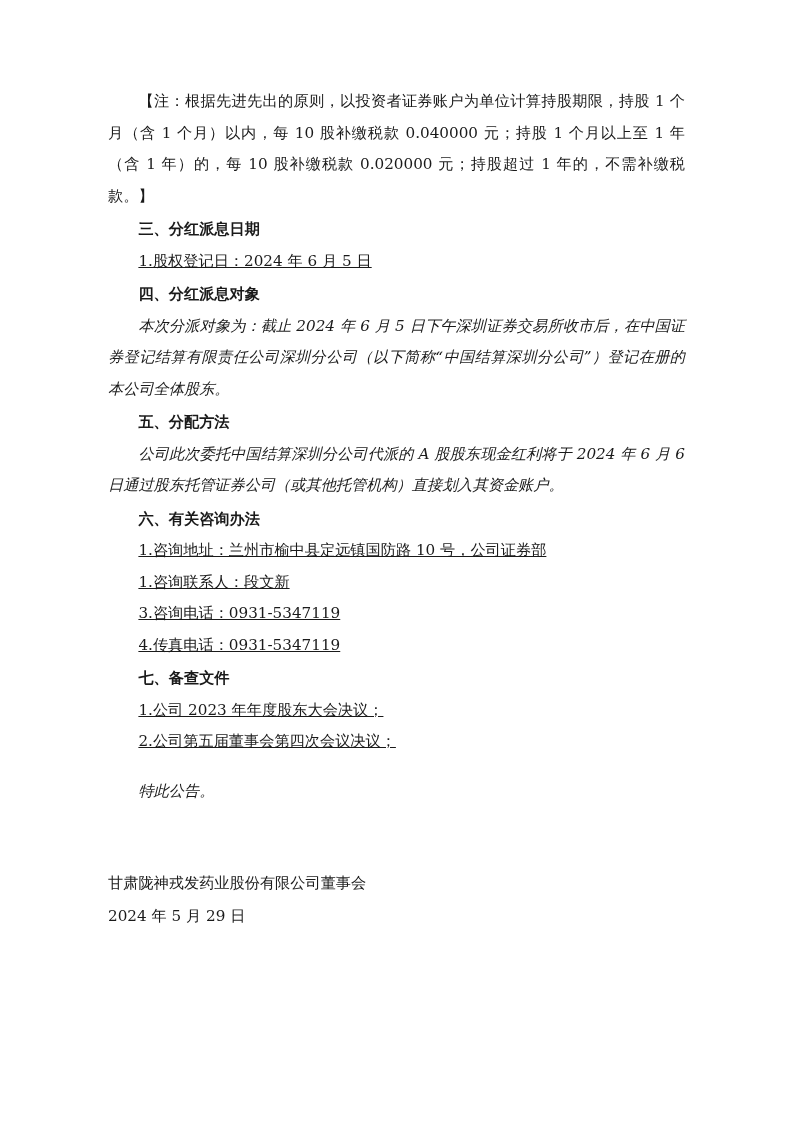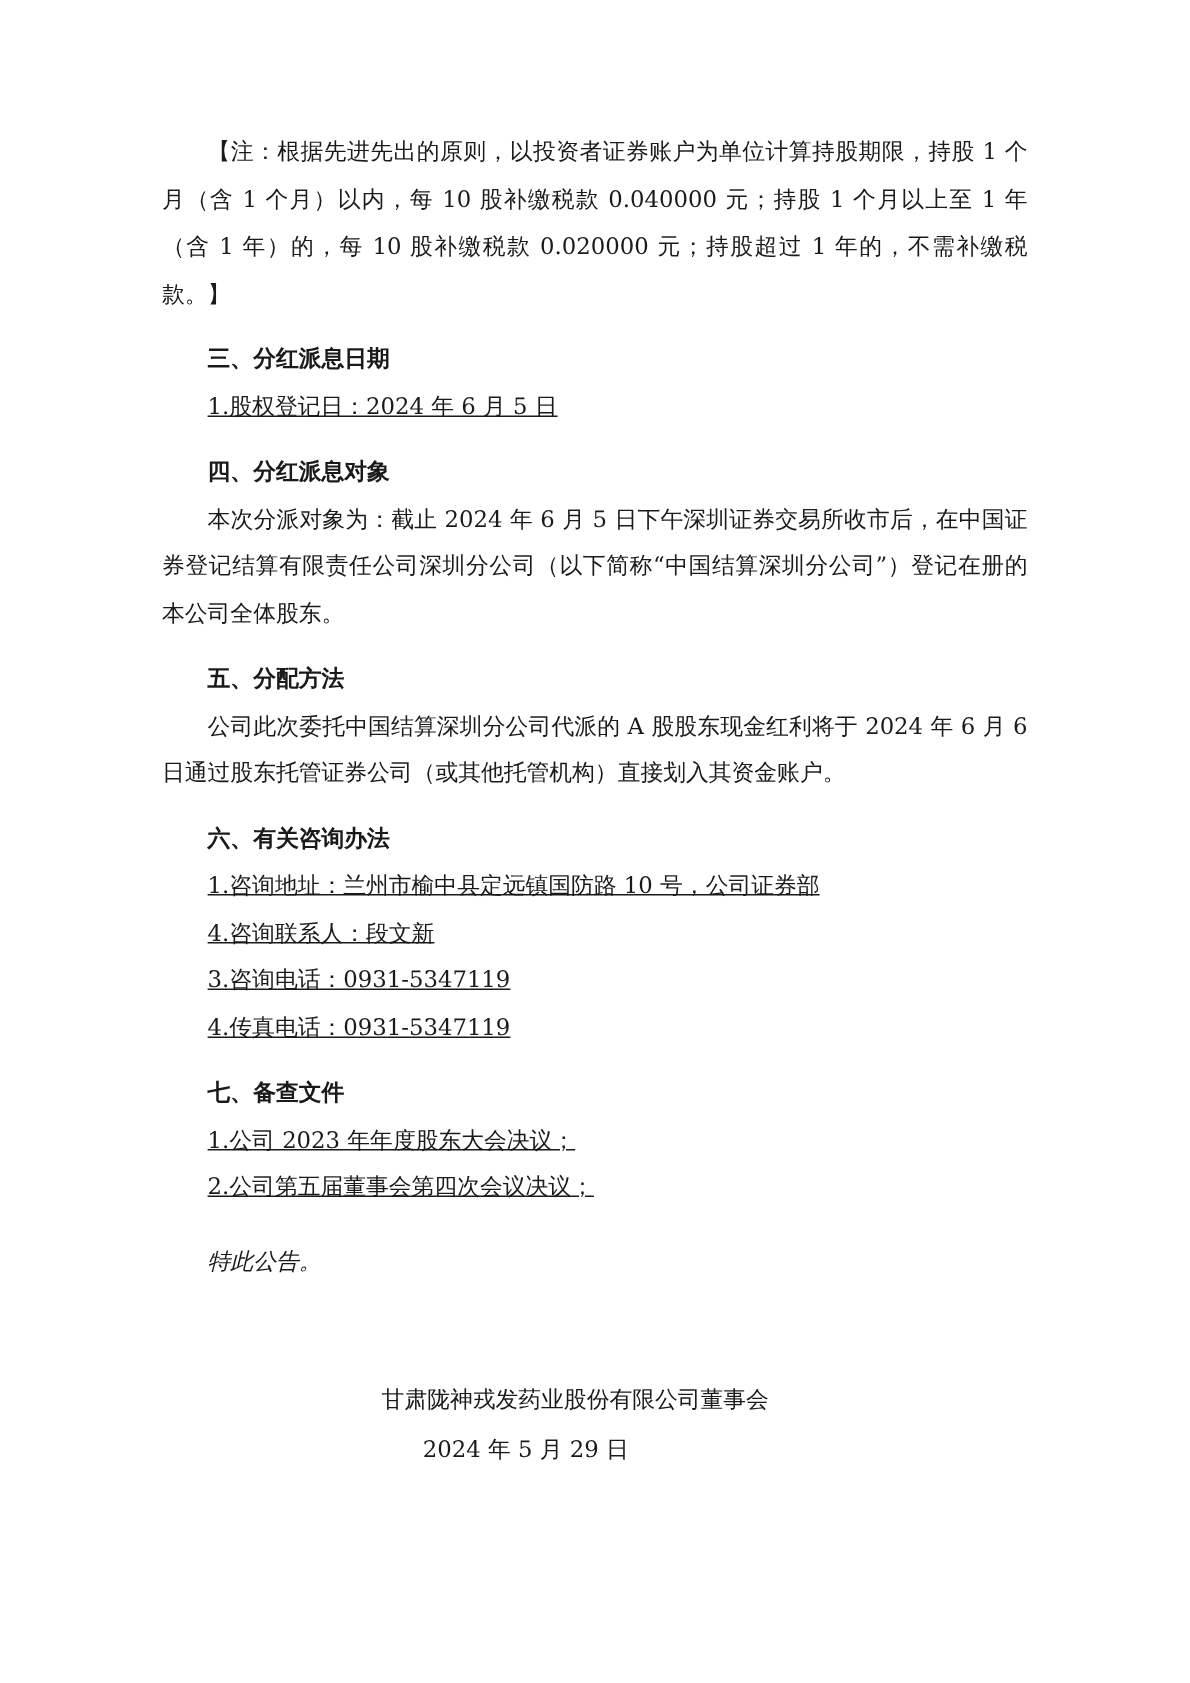--- a/index.html
+++ b/index.html
@@ -26,41 +26,42 @@
     font-size: 15.2px;
     line-height: 31.5px;
     text-align: justify;
     text-justify: inter-ideograph;
   }
   p {
     margin: 0;
   }
   .para {
     text-indent: 2em;
+    font-style: italic;
   }
   .heading {
     text-indent: 2em;
     font-weight: bold;
-    margin-top: 12px;
+    margin-top: 2px;
   }
   .item {
     text-indent: 2em;
     text-decoration: underline;
   }
   .note {
     text-indent: 2em;
   }
   .closing {
     text-indent: 2em;
     margin-top: 18px;
     font-style: italic;
   }
   .signature-block {
     margin-top: 60px;
-    text-align: center;
+    text-align: left;
     padding-right: 26px;
     line-height: 33px;
   }
   .sig-line {
     display: block;
   }
   .sig-date {
     display: block;
     padding-right: 66px;
   }
@@ -77,21 +78,21 @@
     <p class="item">1.股权登记日：2024 年 6 月 5 日</p>
 
     <p class="heading">四、分红派息对象</p>
     <p class="para">本次分派对象为：截止 2024 年 6 月 5 日下午深圳证券交易所收市后，在中国证券登记结算有限责任公司深圳分公司（以下简称“中国结算深圳分公司”）登记在册的本公司全体股东。</p>
 
     <p class="heading">五、分配方法</p>
     <p class="para">公司此次委托中国结算深圳分公司代派的 A 股股东现金红利将于 2024 年 6 月 6 日通过股东托管证券公司（或其他托管机构）直接划入其资金账户。</p>
 
     <p class="heading">六、有关咨询办法</p>
     <p class="item">1.咨询地址：兰州市榆中县定远镇国防路 10 号，公司证券部</p>
-    <p class="item">4.咨询联系人：段文新</p>
+    <p class="item">1.咨询联系人：段文新</p>
     <p class="item">3.咨询电话：0931-5347119</p>
     <p class="item">4.传真电话：0931-5347119</p>
 
     <p class="heading">七、备查文件</p>
     <p class="item">1.公司 2023 年年度股东大会决议；</p>
     <p class="item">2.公司第五届董事会第四次会议决议；</p>
 
     <p class="closing">特此公告。</p>
 
     <div class="signature-block">

